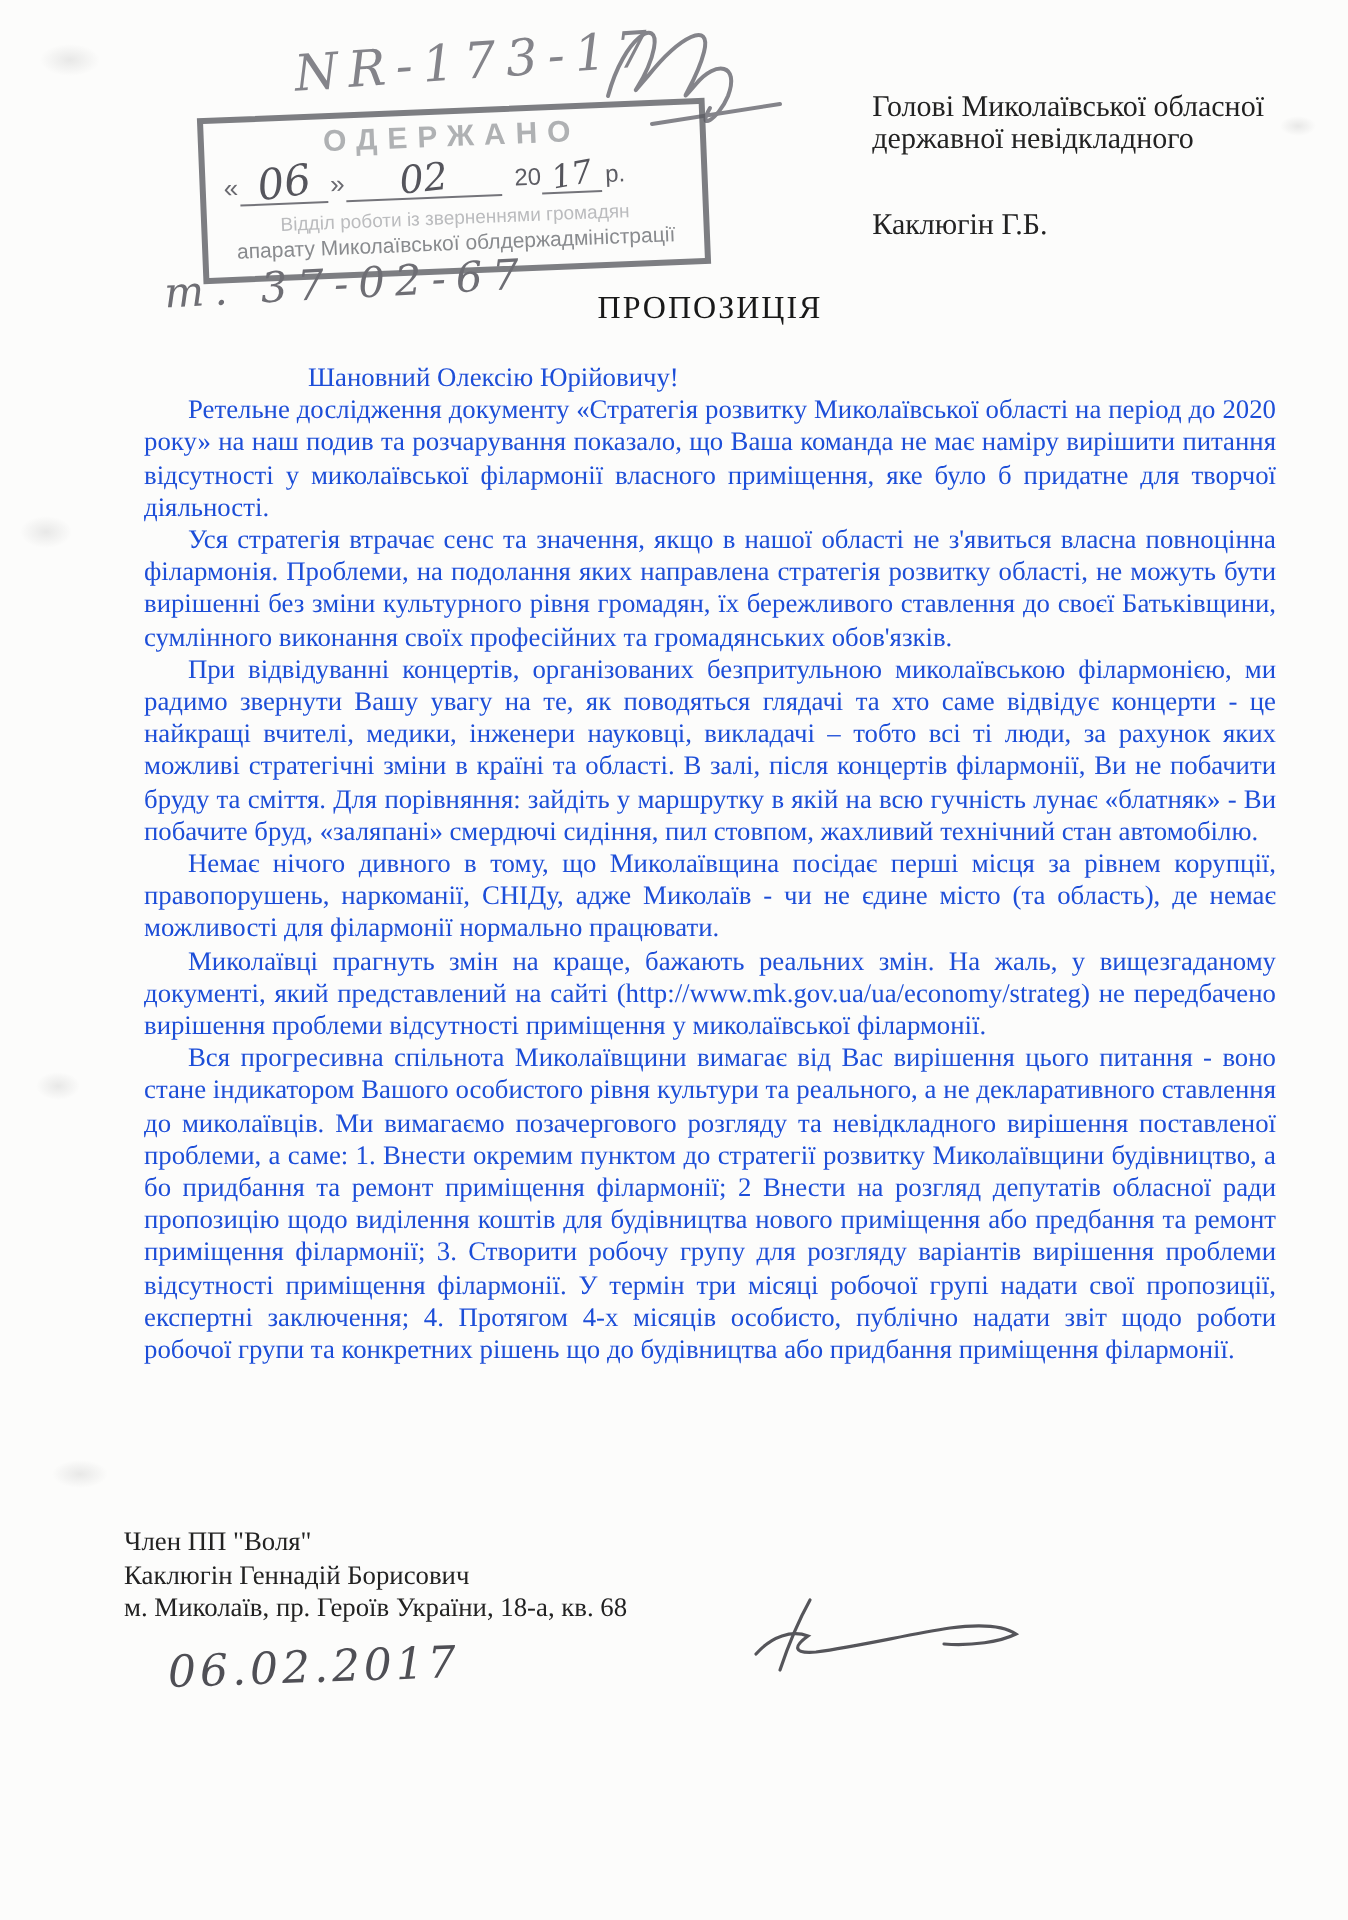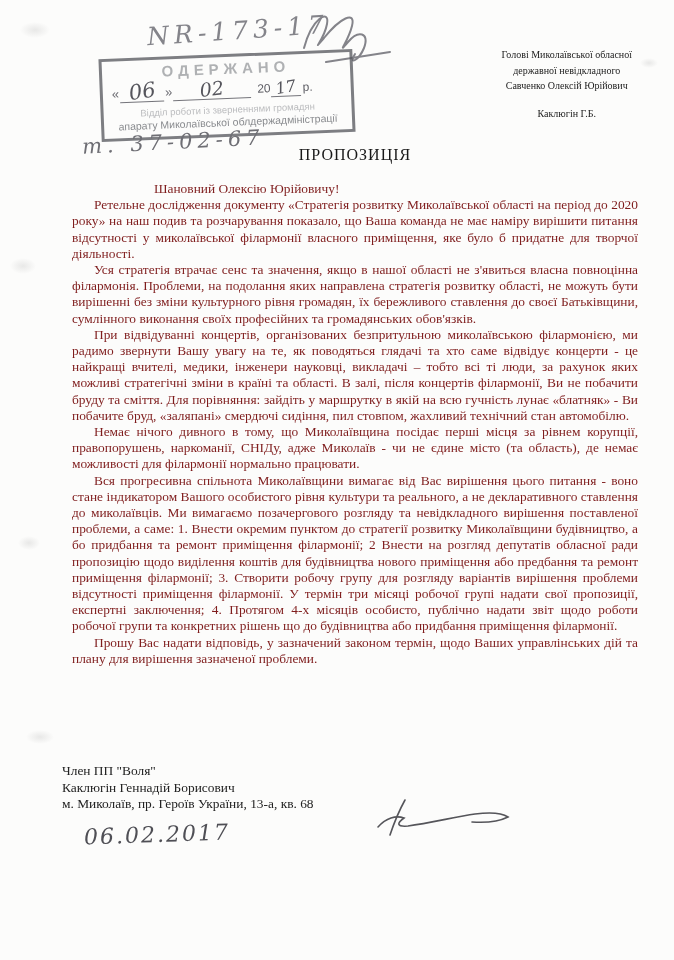--- a/index.html
+++ b/index.html
@@ -89,40 +89,40 @@
     position:absolute;left:82px;top:130px;
     font-size:21px;letter-spacing:5px;
     color:#6e6e74;
     transform:rotate(-3deg);
     white-space:nowrap;
   }
 
   
   .recipient{
     position:absolute;right:42px;top:47px;
-    text-align:center;
-    font-size:10px;line-height:15.5px;
+    text-align:left;
+    font-size:15px;line-height:15.5px;
     color:#222;
   }
-  .recipient .sender{margin-top:12px;}
+  .recipient .sender{margin-top:28px;}
 
   
   .doc-title{
     position:absolute;left:72px;right:36px;top:146px;
     text-align:center;
     font-size:16px;font-weight:500;letter-spacing:1px;
     color:#191919;
   }
 
   
   .body-text{
     position:absolute;left:72px;width:566px;top:181px;
     font-size:13.4px;line-height:16.2px;
     text-align:justify;
-    color:#7f1d1d;
+    color:#1d4ed8;
   }
   .body-text p{margin:0;text-indent:22px;}
   .body-text p.salutation{text-indent:82px;text-align:left;}
 
   
   .sig-block{
     position:absolute;left:62px;top:763px;
     font-size:13.4px;line-height:16.6px;
     color:#222;
   }
@@ -170,40 +170,39 @@
     </div>
     <div class="stamp-line3">Відділ роботи із зверненнями громадян</div>
     <div class="stamp-line4">апарату Миколаївської облдержадміністрації</div>
   </div>
 
   <div class="phone-note hwtext">т. 37-02-67</div>
 
   <div class="recipient">
     <div>Голові Миколаївської обласної</div>
     <div>державної невідкладного</div>
-    <div>Савченко Олексій Юрійович</div>
     <div class="sender">Каклюгін Г.Б.</div>
   </div>
 
   <div class="doc-title">ПРОПОЗИЦІЯ</div>
 
   <div class="body-text">
     <p class="salutation">Шановний Олексію Юрійовичу!</p>
     <p>Ретельне дослідження документу «Стратегія розвитку Миколаївської області на період до 2020 року» на наш подив та розчарування показало, що Ваша команда не має наміру вирішити питання відсутності у миколаївської філармонії власного приміщення, яке було б придатне для творчої діяльності.</p>
     <p>Уся стратегія втрачає сенс та значення, якщо в нашої області не з'явиться власна повноцінна філармонія. Проблеми, на подолання яких направлена стратегія розвитку області, не можуть бути вирішенні без зміни культурного рівня громадян, їх бережливого ставлення до своєї Батьківщини, сумлінного виконання своїх професійних та громадянських обов'язків.</p>
     <p>При відвідуванні концертів, організованих безпритульною миколаївською філармонією, ми радимо звернути Вашу увагу на те, як поводяться глядачі та хто саме відвідує концерти - це найкращі вчителі, медики, інженери науковці, викладачі – тобто всі ті люди, за рахунок яких можливі стратегічні зміни в країні та області. В залі, після концертів філармонії, Ви не побачити бруду та сміття. Для порівняння: зайдіть у маршрутку в якій на всю гучність лунає «блатняк» - Ви побачите бруд, «заляпані» смердючі сидіння, пил стовпом, жахливий технічний стан автомобілю.</p>
     <p>Немає нічого дивного в тому, що Миколаївщина посідає перші місця за рівнем корупції, правопорушень, наркоманії, СНІДу, адже Миколаїв - чи не єдине місто (та область), де немає можливості для філармонії нормально працювати.</p>
+    <p>Миколаївці прагнуть змін на краще, бажають реальних змін. На жаль, у вищезгаданому документі, який представлений на сайті (http://www.mk.gov.ua/ua/economy/strateg) не передбачено вирішення проблеми відсутності приміщення у миколаївської філармонії.</p>
     <p>Вся прогресивна спільнота Миколаївщини вимагає від Вас вирішення цього питання - воно стане індикатором Вашого особистого рівня культури та реального, а не декларативного ставлення до миколаївців. Ми вимагаємо позачергового розгляду та невідкладного вирішення поставленої проблеми, а саме: 1. Внести окремим пунктом до стратегії розвитку Миколаївщини будівництво, а бо придбання та ремонт приміщення філармонії; 2 Внести на розгляд депутатів обласної ради пропозицію щодо виділення коштів для будівництва нового приміщення або предбання та ремонт приміщення філармонії; 3. Створити робочу групу для розгляду варіантів вирішення проблеми відсутності приміщення філармонії. У термін три місяці робочої групі надати свої пропозиції, експертні заключення; 4. Протягом 4-х місяців особисто, публічно надати звіт щодо роботи робочої групи та конкретних рішень що до будівництва або придбання приміщення філармонії.</p>
-    <p>Прошу Вас надати відповідь, у зазначений законом термін, щодо Ваших управлінських дій та плану для вирішення зазначеної проблеми.</p>
   </div>
 
   <div class="sig-block">
     <div>Член ПП "Воля"</div>
     <div>Каклюгін Геннадій Борисович</div>
-    <div>м. Миколаїв, пр. Героїв України, 13-а, кв. 68</div>
+    <div>м. Миколаїв, пр. Героїв України, 18-а, кв. 68</div>
   </div>
 
   <div class="sig-stroke">
     <svg width="155" height="46" viewBox="0 0 155 46">
       <g fill="none" stroke="#55555a" stroke-width="1.6" stroke-linecap="round">
         <path d="M30,42 C34,30 40,16 45,7"></path>
         <path d="M18,34 C26,25 36,22 44,25 C37,30 36,34 48,33 C70,30 95,24 115,21 C130,19 142,20 148,24 C140,28 126,30 112,29"></path>
       </g>
     </svg>
   </div>

